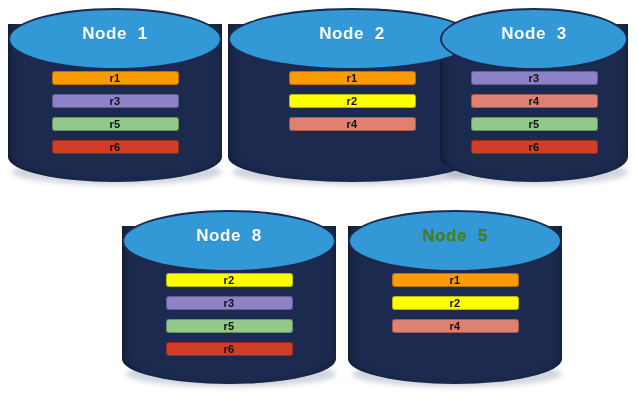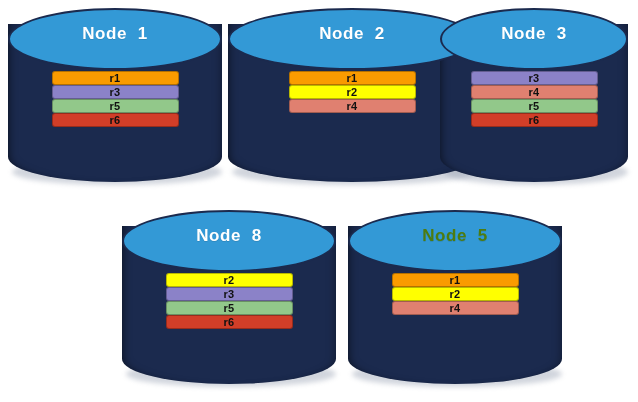--- a/index.html
+++ b/index.html
@@ -90,20 +90,21 @@
   
   .replicas {
     position: absolute;
     left: 0;
     right: 0;
     top: 63px;
     z-index: 3;
     display: flex;
     flex-direction: column;
     align-items: center;
+    gap: 9px;
   }
 
   .replica {
     width: 127px;
     height: 14px;
     border-radius: 3px;
     box-sizing: border-box;
     border: 1px solid rgba(0,0,0,.28);
     display: flex;
     align-items: center;

